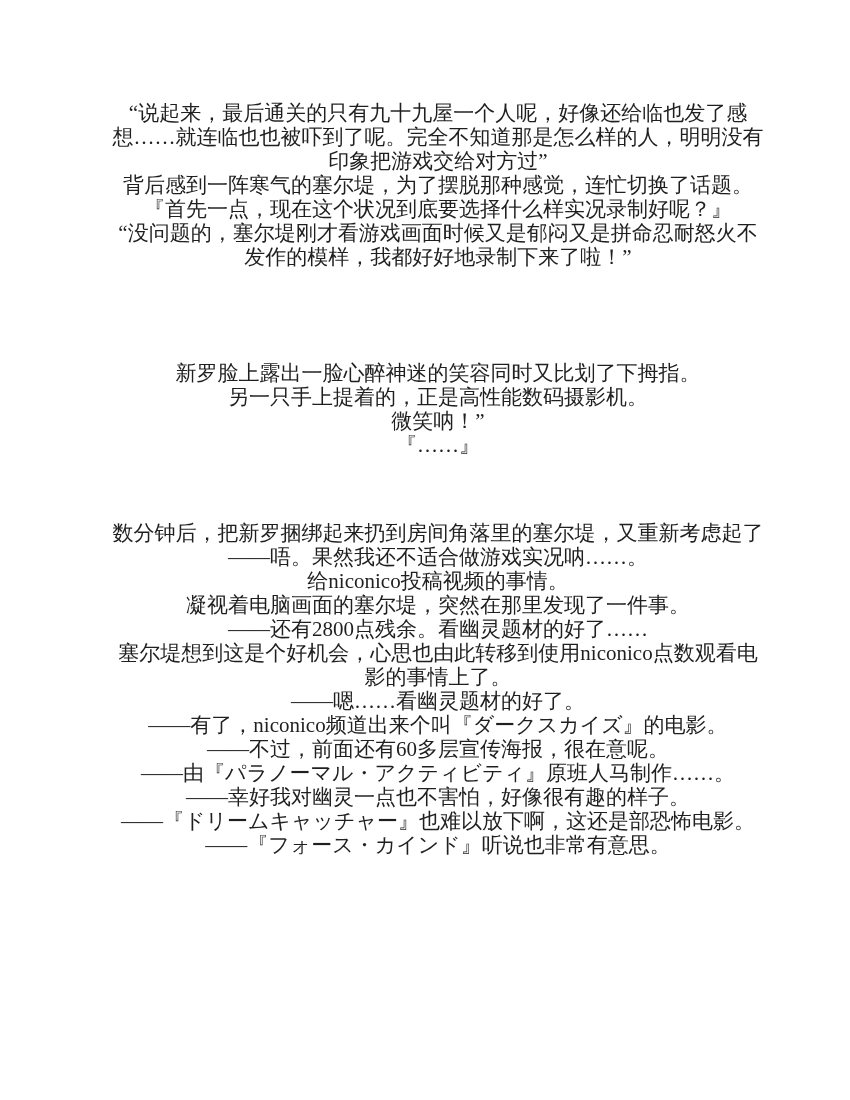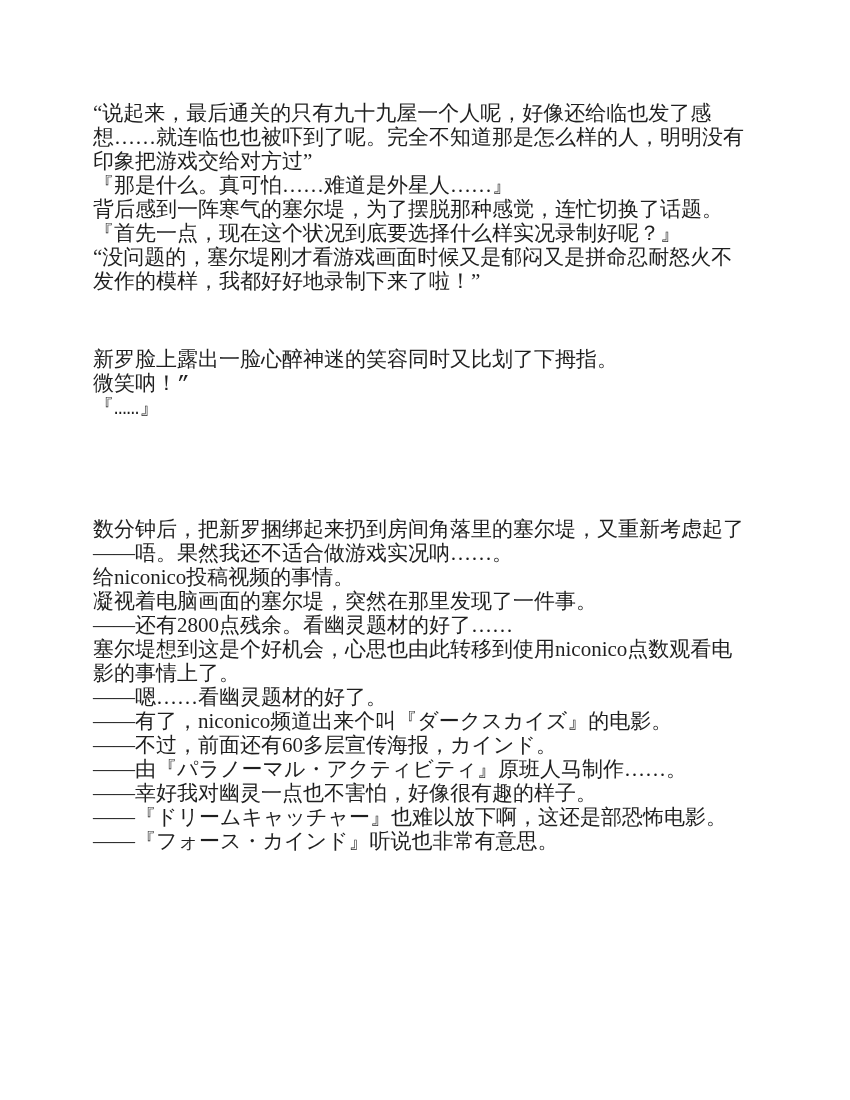--- a/index.html
+++ b/index.html
@@ -16,60 +16,60 @@
     font-family: "Liberation Serif", "DejaVu Serif", serif;
     color: #1f1f1f;
     font-size: 21px;
   }
   .text-column {
     position: absolute;
     left: 93px;
     top: 101px;
     width: 690px;
   }
-  .para-block { margin: 0; padding: 0; }
-  .para-block.gap-a { margin-top: 56px; font-family: Liberation Mono, monospace; }
-  .para-block.gap-b { margin-top: 96px; }
+  .para-block { margin: 0; padding: 0; text-align: center; }
+  .para-block.gap-a { margin-top: 92px; }
+  .para-block.gap-b { margin-top: 64px; }
   .line {
     height: 24px;
     line-height: 24px;
     white-space: nowrap;
     letter-spacing: 0;
   }
 </style>
 </head>
 <body>
 
 <div class="page">
   <div class="text-column">
     <div class="para-block">
         <div class="line">“说起来，最后通关的只有九十九屋一个人呢，好像还给临也发了感</div>
         <div class="line">想……就连临也也被吓到了呢。完全不知道那是怎么样的人，明明没有</div>
         <div class="line">印象把游戏交给对方过”</div>
-        <div class="line">『那是什么。真可怕……难道是外星人……』</div>
         <div class="line">背后感到一阵寒气的塞尔堤，为了摆脱那种感觉，连忙切换了话题。</div>
         <div class="line">『首先一点，现在这个状况到底要选择什么样实况录制好呢？』</div>
         <div class="line">“没问题的，塞尔堤刚才看游戏画面时候又是郁闷又是拼命忍耐怒火不</div>
         <div class="line">发作的模样，我都好好地录制下来了啦！”</div>
       </div>
     <div class="para-block gap-a">
         <div class="line">新罗脸上露出一脸心醉神迷的笑容同时又比划了下拇指。</div>
+        <div class="line">另一只手上提着的，正是高性能数码摄影机。</div>
         <div class="line">微笑呐！”</div>
         <div class="line">『……』</div>
       </div>
     <div class="para-block gap-b">
         <div class="line">数分钟后，把新罗捆绑起来扔到房间角落里的塞尔堤，又重新考虑起了</div>
         <div class="line">——唔。果然我还不适合做游戏实况呐……。</div>
         <div class="line">给niconico投稿视频的事情。</div>
         <div class="line">凝视着电脑画面的塞尔堤，突然在那里发现了一件事。</div>
         <div class="line">——还有2800点残余。看幽灵题材的好了……</div>
         <div class="line">塞尔堤想到这是个好机会，心思也由此转移到使用niconico点数观看电</div>
         <div class="line">影的事情上了。</div>
         <div class="line">——嗯……看幽灵题材的好了。</div>
         <div class="line">——有了，niconico频道出来个叫『ダークスカイズ』的电影。</div>
-        <div class="line">——不过，前面还有60多层宣传海报，カインド。</div>
+        <div class="line">——不过，前面还有60多层宣传海报，很在意呢。</div>
         <div class="line">——由『パラノーマル・アクティビティ』原班人马制作……。</div>
         <div class="line">——幸好我对幽灵一点也不害怕，好像很有趣的样子。</div>
         <div class="line">——『ドリームキャッチャー』也难以放下啊，这还是部恐怖电影。</div>
         <div class="line">——『フォース・カインド』听说也非常有意思。</div>
       </div>
   </div>
 </div>
 
 </body></html>

